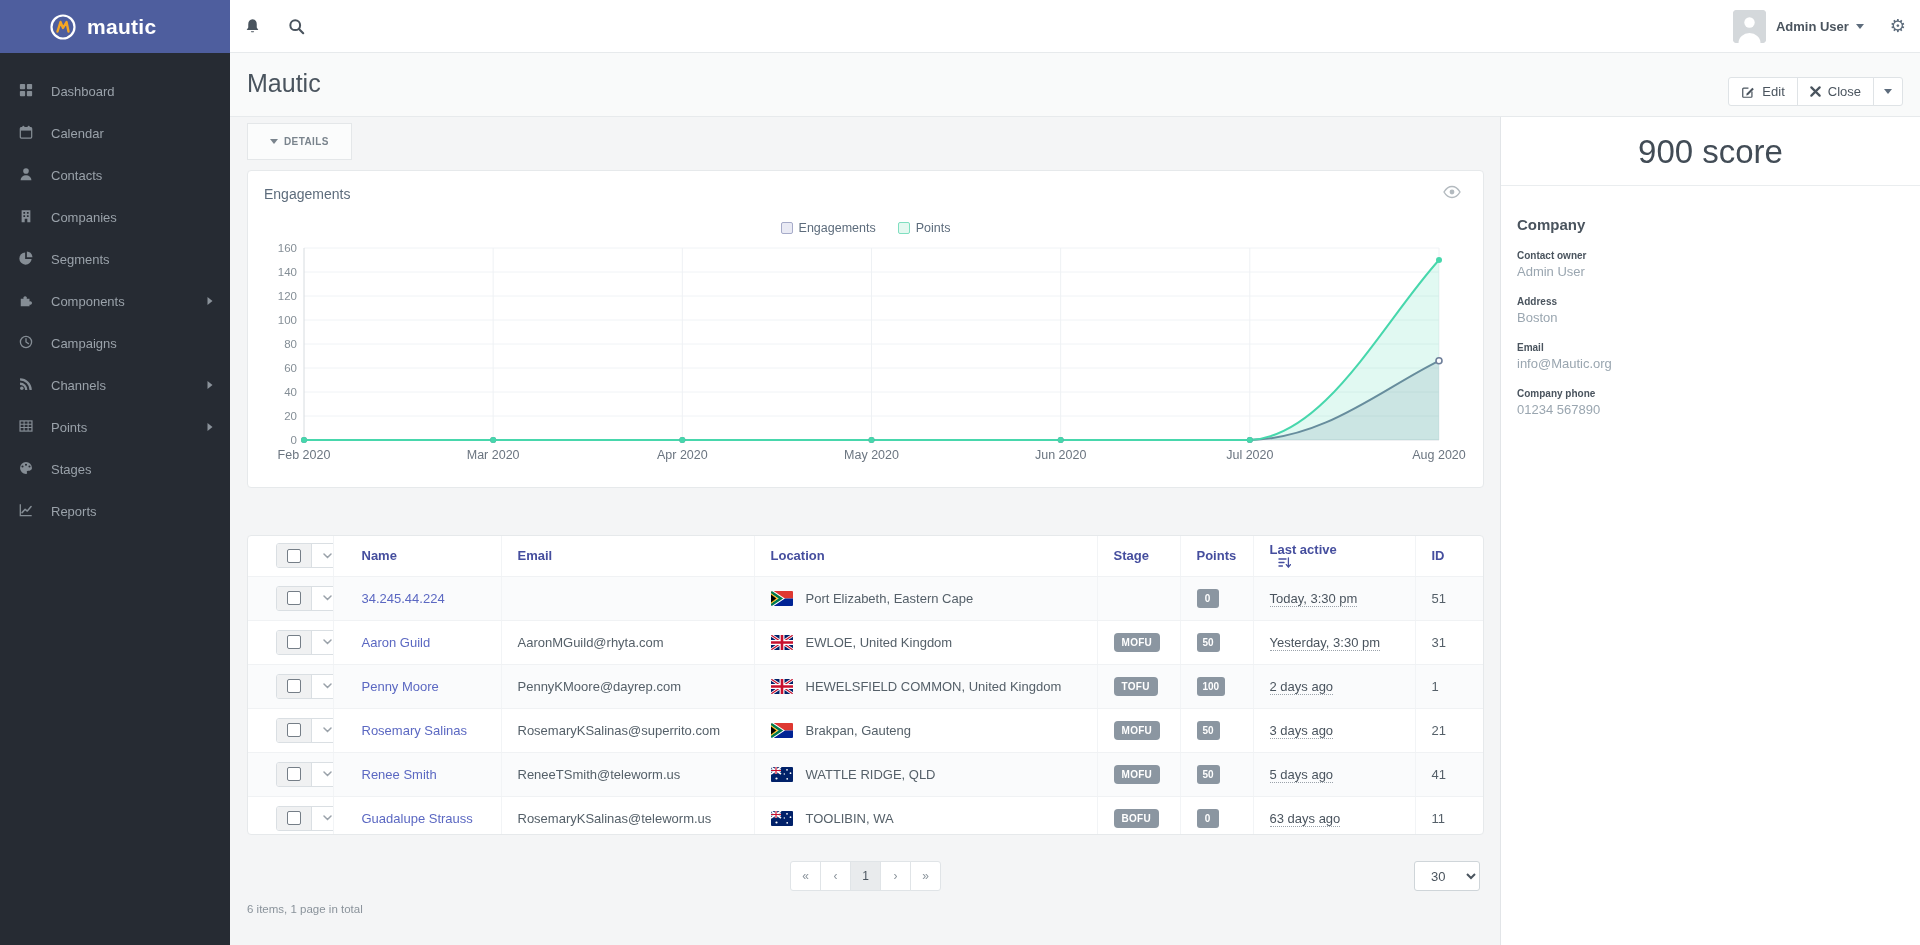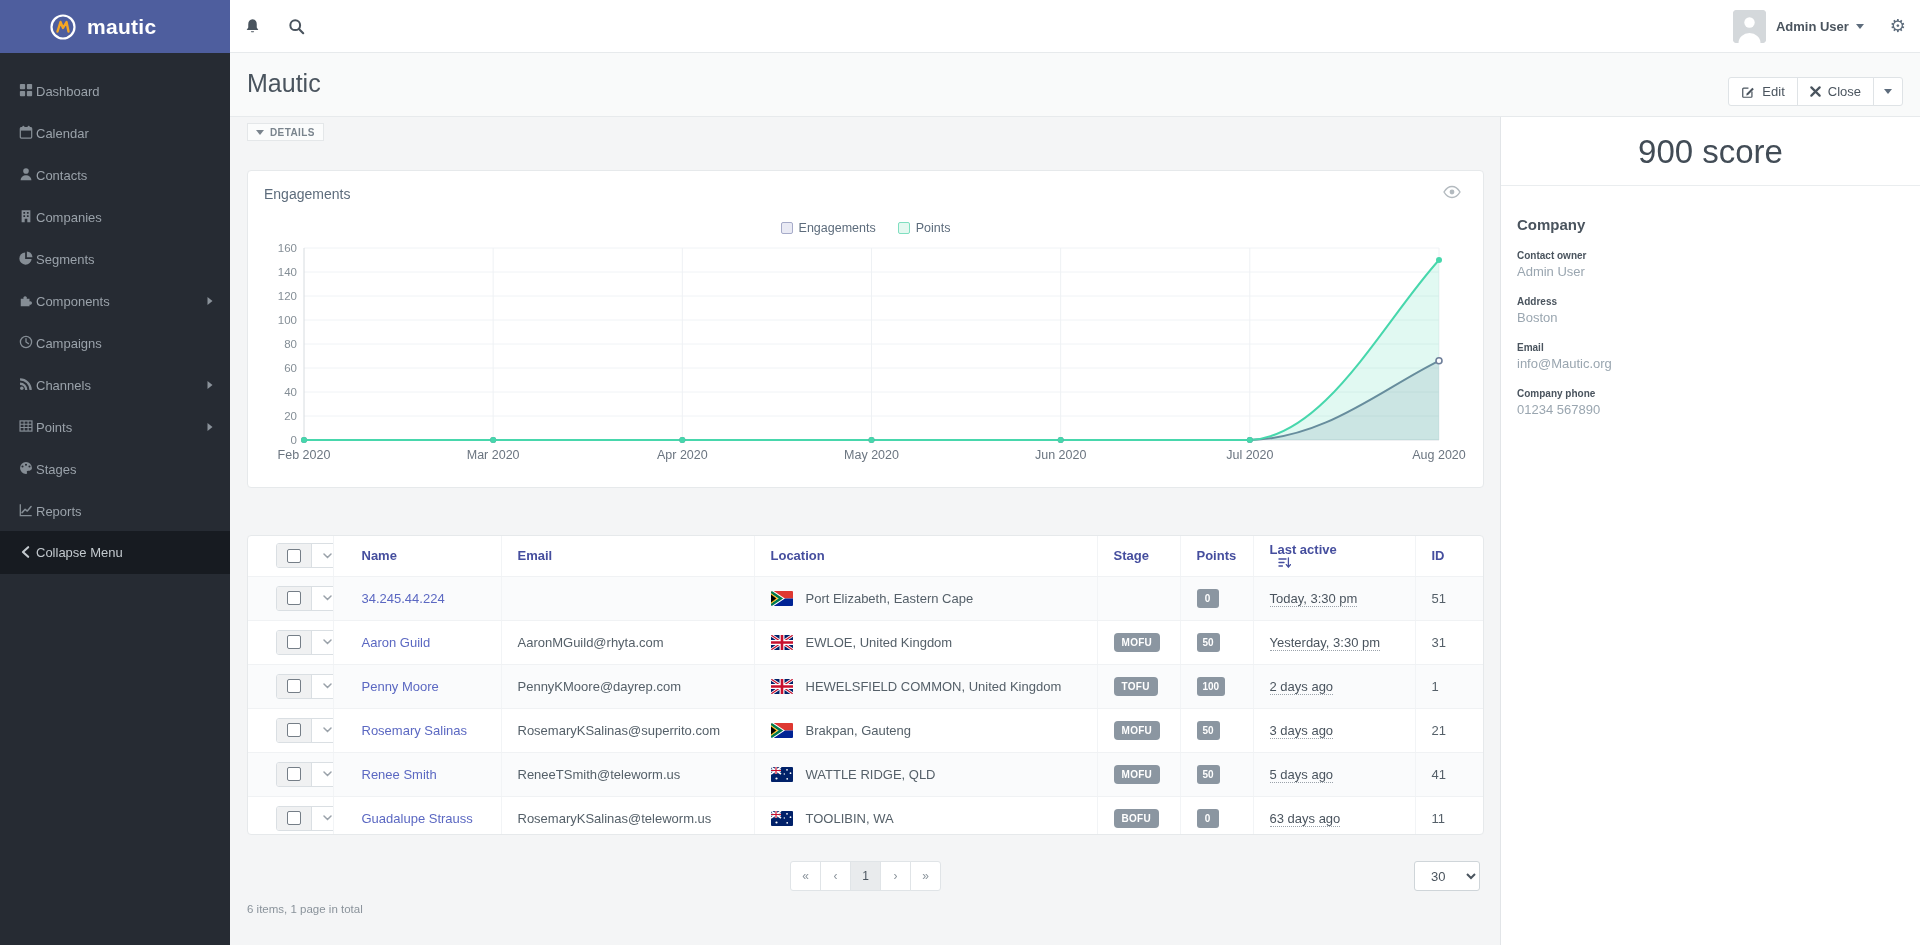--- a/index.html
+++ b/index.html
@@ -7,21 +7,21 @@
   body{font-family:"Liberation Sans","DejaVu Sans",sans-serif;background:#f4f5f6;color:#4a545e;position:relative}
   svg{display:block}
 
   
   #sidebar{position:absolute;left:0;top:0;width:230px;height:945px;background:#262b33}
   #logo{height:53px;background:#4e5e9e;display:flex;align-items:center;padding-left:48px}
   #logo .logo-text{color:#fff;font-size:21px;font-weight:bold;margin-left:9px;letter-spacing:.3px}
   #nav{position:absolute;top:70px;left:0;width:230px}
   .nav-item{height:42px;display:flex;align-items:center;padding-left:19px;position:relative;cursor:pointer}
   .nav-ic{width:16px;height:16px;color:#858d95;flex:0 0 16px}
-  .nav-lb{color:#9aa2aa;font-size:13px;margin-left:1px}
+  .nav-lb{color:#9aa2aa;font-size:13px;margin-left:16px}
   .nav-arrow{position:absolute;right:16px;color:#8a929a}
   #collapse{position:absolute;top:531px;left:0;width:230px;height:43px;background:#171b21;display:flex;align-items:center;padding-left:19px;cursor:pointer}
   #collapse .nav-lb{color:#c3c9ce}
 
   
   #topbar{position:absolute;left:230px;top:0;width:1690px;height:53px;background:#fff;border-bottom:1px solid #e7eaec;display:flex;align-items:center}
   .tb-icon{width:44px;height:52px;display:flex;align-items:center;justify-content:center;color:#4a545e;cursor:pointer}
   #user-area{margin-left:auto;display:flex;align-items:center;margin-right:14px}
   #avatar{width:33px;height:33px;border-radius:4px;background:#d4d8db;overflow:hidden}
   #user-name{font-size:13px;font-weight:bold;color:#4a545e;margin-left:10px;cursor:pointer}
@@ -33,21 +33,21 @@
   #page-title{position:absolute;left:17px;top:16px;font-size:25px;font-weight:400;color:#4a545e}
   #hdr-actions{position:absolute;right:17px;top:24px;display:flex}
   .hbtn{height:29px;background:#fff;border:1px solid #dfe3e6;display:flex;align-items:center;padding:0 12px;font-size:13px;color:#4a545e;cursor:pointer}
   .hbtn + .hbtn{margin-left:-1px}
   .hbtn:first-child{border-radius:3px 0 0 3px}
   .hbtn:last-child{border-radius:0 3px 3px 0;padding:0 10px}
   .hbtn .bic{margin-right:7px;display:inline-flex}
 
   
   #content{position:absolute;left:230px;top:117px;width:1270px;height:828px;background:#f4f5f6}
-  #details-btn{position:absolute;left:17px;top:6px;height:18px;background:#fbfcfc;border:1px solid #e4e7e9;display:inline-flex;align-items:center;padding:0 8px;font-size:10px;font-weight:bold;letter-spacing:.4px;color:#7a848d;cursor:pointer}
+  #details-btn{position:absolute;left:17px;top:6px;height:37px;background:#fbfcfc;border:1px solid #e4e7e9;display:inline-flex;align-items:center;padding:0 22px;font-size:10px;font-weight:bold;letter-spacing:.4px;color:#7a848d;cursor:pointer}
   #details-btn .caret{border-top-color:#7a848d;margin:0 6px 0 0}
 
   .panel{position:absolute;left:17px;width:1237px;background:#fff;border:1px solid #e6e9eb;border-radius:4px}
   #chart-panel{top:53px;height:318px}
   #chart-title{position:absolute;left:16px;top:15px;font-size:14px;color:#5d6c7c}
   #eye-btn{position:absolute;right:22px;top:14px;color:#b3babf;cursor:pointer}
   #legend{position:absolute;left:0;top:50px;width:100%;display:flex;justify-content:center;gap:22px}
   .lg-item{display:flex;align-items:center;font-size:12.5px;color:#5d6c7c;cursor:pointer}
   .lg-box{width:12px;height:12px;border-radius:2px;border:1px solid;margin-right:6px}
   #chart-wrap{position:absolute;left:30px;top:71px;width:1191px;height:230px}
@@ -217,28 +217,20 @@
       <div class="nav-item">
         <span class="nav-ic">
           <svg width="14" height="14" viewBox="0 0 16 16">
             <path d="M1.5 1.5 V14.5 H14.5" fill="none" stroke="currentColor" stroke-width="1.5"></path>
             <path d="M3.5 11 L7 7.2 L9.5 9.2 L13.8 4" fill="none" stroke="currentColor" stroke-width="1.7" stroke-linecap="round" stroke-linejoin="round"></path>
           </svg>
         </span>
         <span class="nav-lb">Reports</span>
       </div>
     </nav>
-  <div id="collapse">
-    <span class="nav-ic">
-      <svg width="14" height="14" viewBox="0 0 16 16">
-          <path d="M10.5 2.5 L4.5 8 L10.5 13.5" fill="none" stroke="#c3c9ce" stroke-width="2.4" stroke-linecap="round" stroke-linejoin="round"></path>
-        </svg>
-    </span>
-    <span class="nav-lb">Collapse Menu</span>
-  </div>
 </aside>
 
 <header id="topbar">
   <span class="tb-icon">
     <span>
       <svg width="17" height="17" viewBox="0 0 16 16" fill="currentColor">
           <path d="M8 1.2c-2.5 0-4 2-4 4.6v3.1L2.5 11.3h11L12 8.9V5.8c0-2.6-1.5-4.6-4-4.6z"></path>
           <path d="M6.4 12.4a1.7 1.7 0 0 0 3.2 0z"></path>
         </svg>
     </span>

